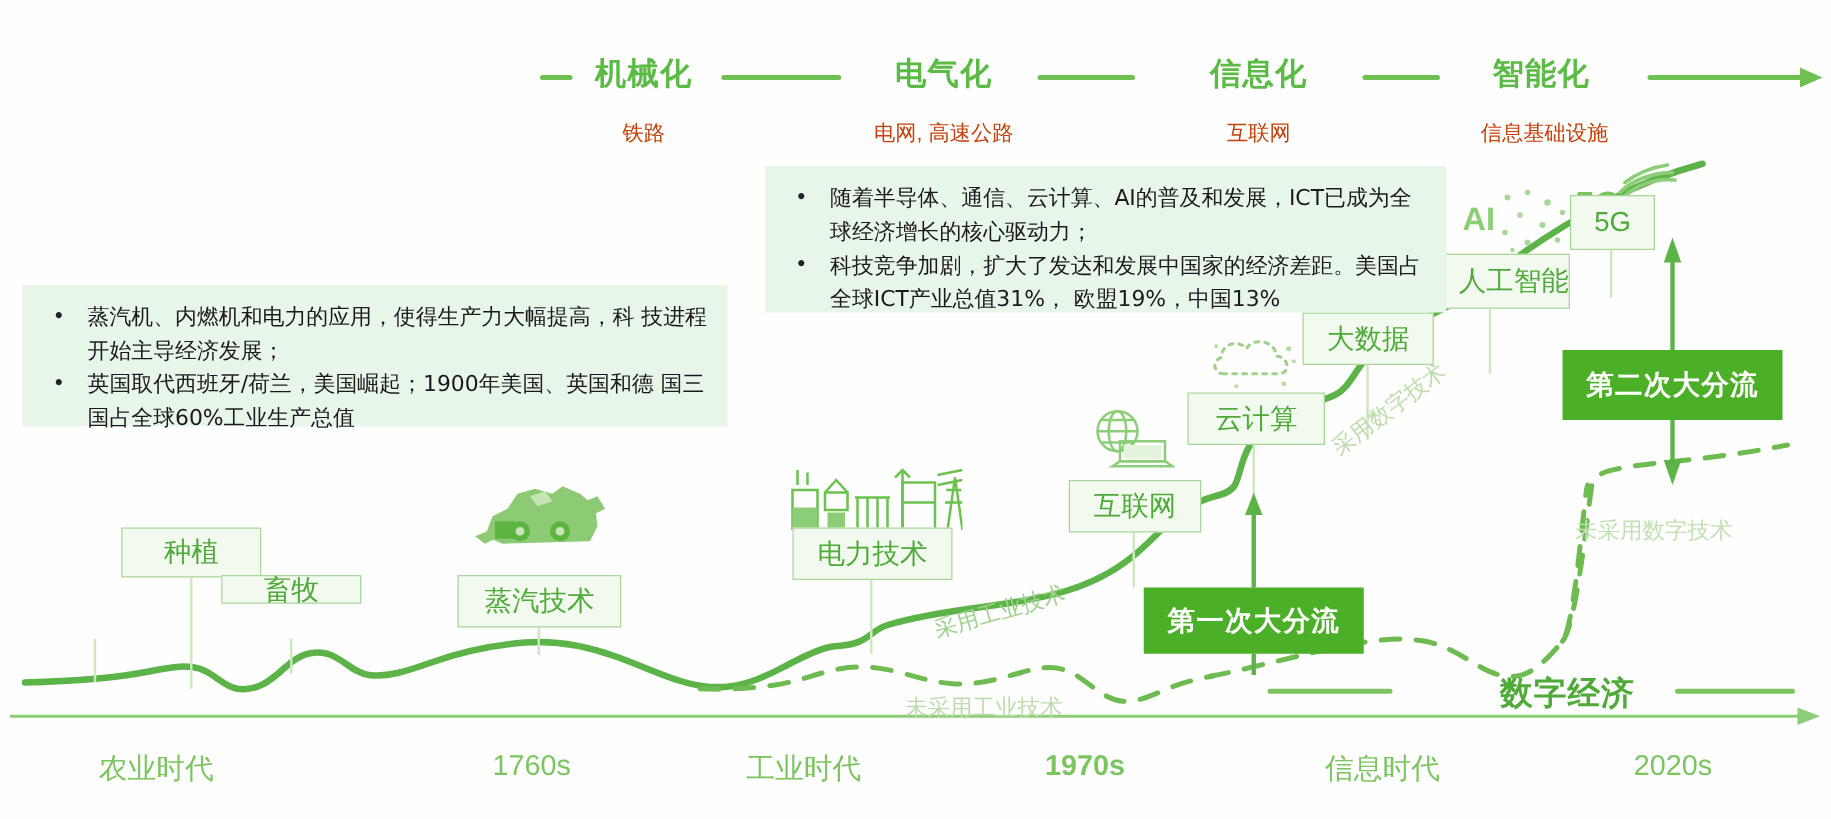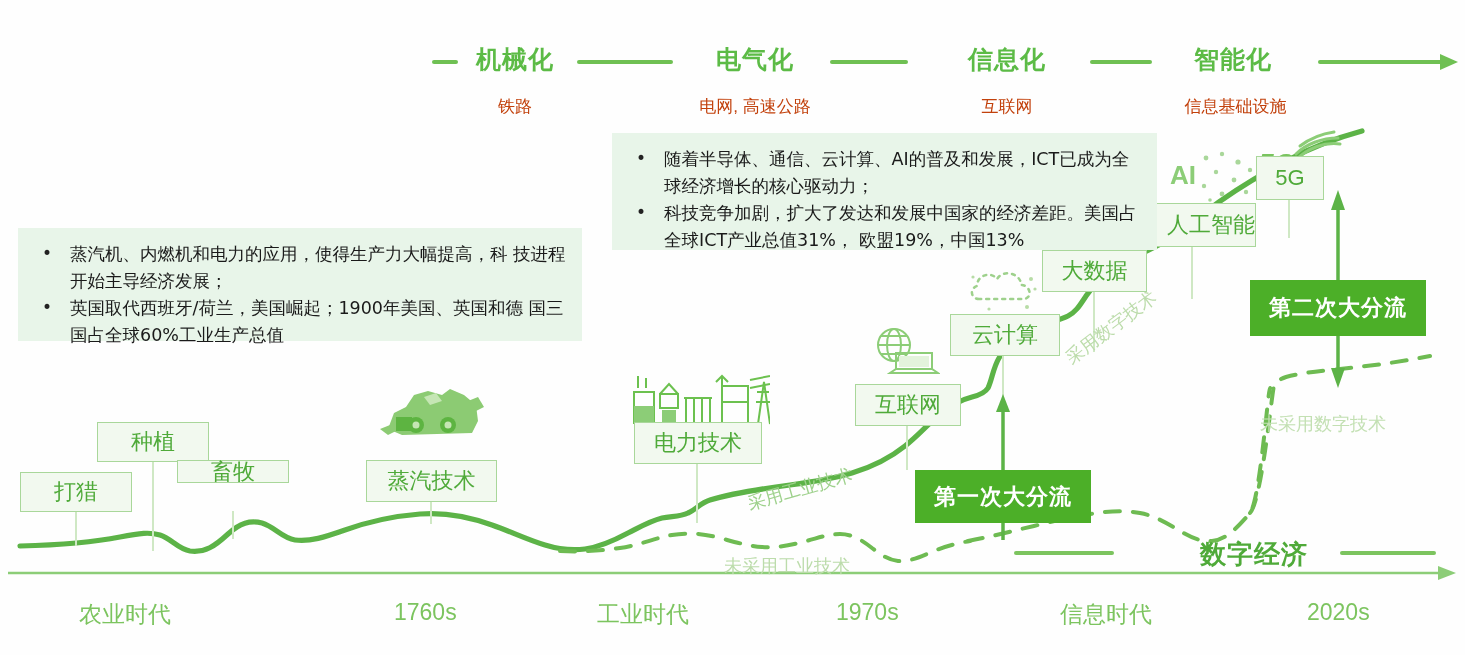--- a/index.html
+++ b/index.html
@@ -253,23 +253,20 @@
 
   <div class="txt5g" style="left:1258px;top:148px;">5G</div>
   <svg class="icon" style="left:1292px;top:128px;width:50px;height:34px;" viewBox="0 0 50 34">
     <g stroke="#8ccd77" stroke-width="3" fill="none" stroke-linecap="round">
       <path d="M4 26 C14 16 30 10 46 10"></path>
       <path d="M4 32 C16 20 32 14 48 16"></path>
       <path d="M8 18 C16 12 28 6 42 4"></path>
     </g>
   </svg>
 
-  <div class="chip" style="left:20px;top:472px;width:112px;height:40px;">
-    <span>打猎</span>
-  </div>
   <div class="chip" style="left:97px;top:422px;width:112px;height:40px;">
     <span>种植</span>
   </div>
   <div class="chip" style="left:177px;top:460px;width:112px;height:23px;">
     <span>畜牧</span>
   </div>
   <div class="chip" style="left:634px;top:422px;width:128px;height:42px;">
     <span>电力技术</span>
   </div>
   <div class="chip" style="left:366px;top:460px;width:131px;height:42px;">
@@ -325,21 +322,21 @@
   <div class="infobox" style="left:612px;top:133px;width:545px;height:117px;">
     <ul>
       <li>随着半导体、通信、云计算、AI的普及和发展，ICT已成为全球经济增长的核心驱动力；</li>
       <li>科技竞争加剧，扩大了发达和发展中国家的经济差距。美国占全球ICT产业总值31%， 欧盟19%，中国13%</li>
     </ul>
   </div>
 
   <div class="tick" style="left:79px;top:599px;">农业时代</div>
   <div class="tick" style="left:394px;top:599px;">1760s</div>
   <div class="tick" style="left:597px;top:599px;">工业时代</div>
-  <div class="tick" style="left:836px;top:599px;">1970s</div>
+  <div class="tick" style="left:836px;top:599px;font-weight:bold;">1970s</div>
   <div class="tick" style="left:1060px;top:599px;">信息时代</div>
   <div class="tick" style="left:1307px;top:599px;">2020s</div>
 
   <div class="de-dash" style="left:1014px;top:551px;width:100px;"></div>
   <div class="de-name" style="left:1200px;top:537px;">数字经济</div>
   <div class="de-dash" style="left:1340px;top:551px;width:96px;"></div>
 
 </div>
 
 </body></html>

